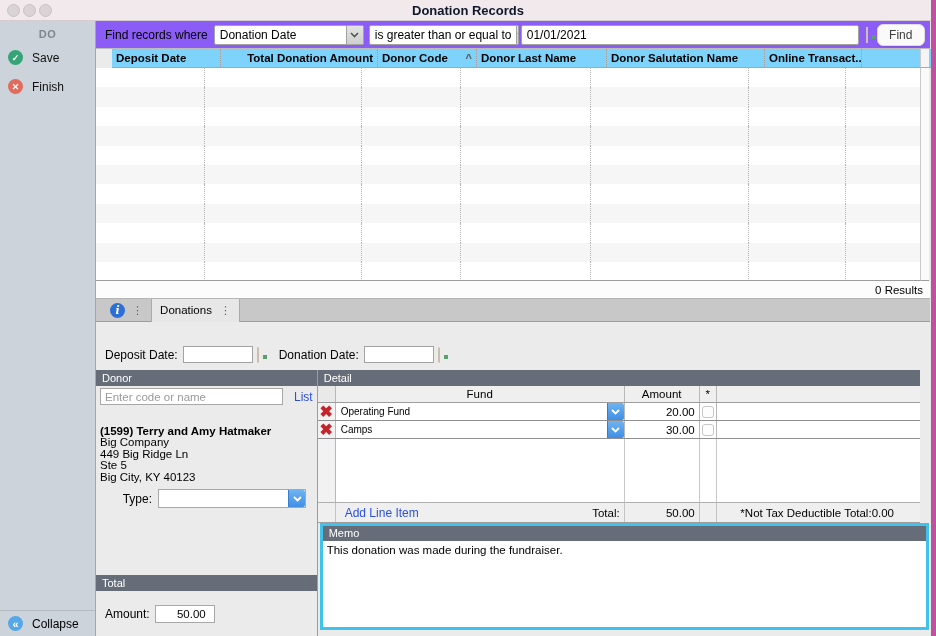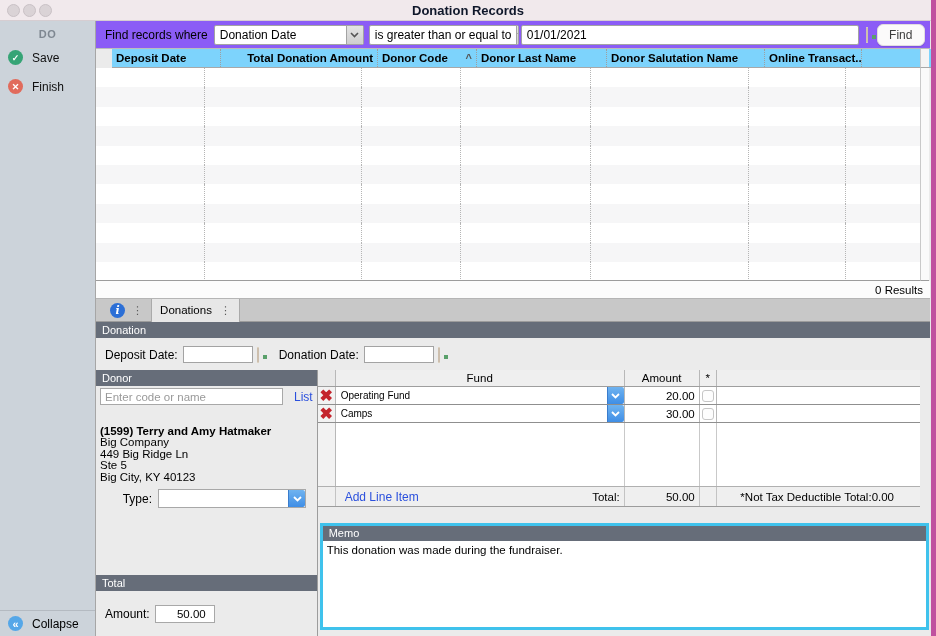--- a/index.html
+++ b/index.html
@@ -306,21 +306,20 @@
 
   <div class="tab-bar">
     <span class="info-ic">i</span>
     <span class="grip">⋮</span>
     <div class="tab">
       <span>Donations</span>
       <span class="grip" style="margin-left:0;">⋮</span>
     </div>
   </div>
 
-  <div class="sec-hdr donation-hdr">Donation</div>
   <div class="date-row">
     <span class="fld-label" style="margin-left:9px;">Deposit Date:</span>
     <input class="fld-input" style="margin-left: 5px;" value="">
     <span class="cal-btn" style="margin-left:4px;"><span class="cal-icon"></span></span>
     <span class="fld-label" style="margin-left:20px;">Donation Date:</span>
     <input class="fld-input" style="margin-left: 5px;" value="">
     <span class="cal-btn" style="margin-left:4px;"><span class="cal-icon"></span></span>
   </div>
 
   <div class="lower">
@@ -351,20 +350,21 @@
         </div>
       </div>
       <div class="sec-hdr">Total</div>
       <div class="total-body">
         <span class="fld-label">Amount:</span>
         <input class="amt-input" value="50.00" style="">
       </div>
     </div>
 
     <div class="right-col">
+      <div class="sec-hdr">Detail</div>
       <div class="detail-zone">
         <div class="dt-hdr">
           <div></div>
           <div>Fund</div>
           <div>Amount</div>
           <div>*</div>
         </div>
         <div id="detail-rows">
             <div class="dt-row">
               <div class="del">✖</div>

